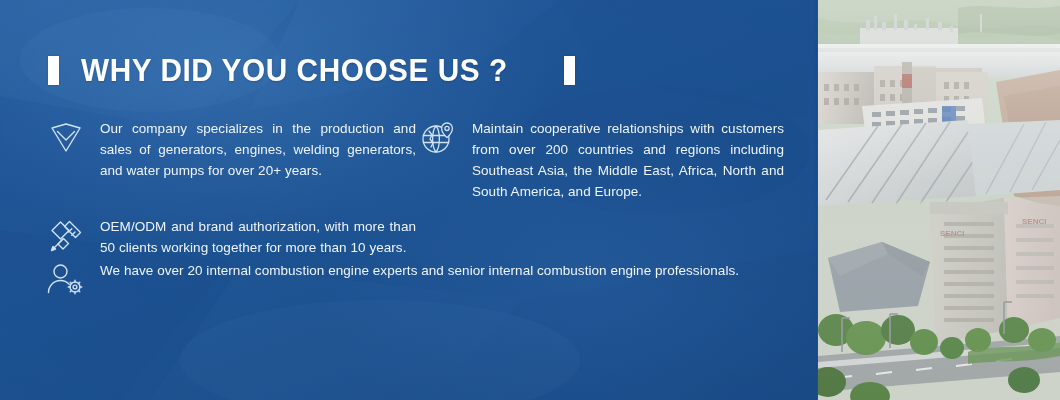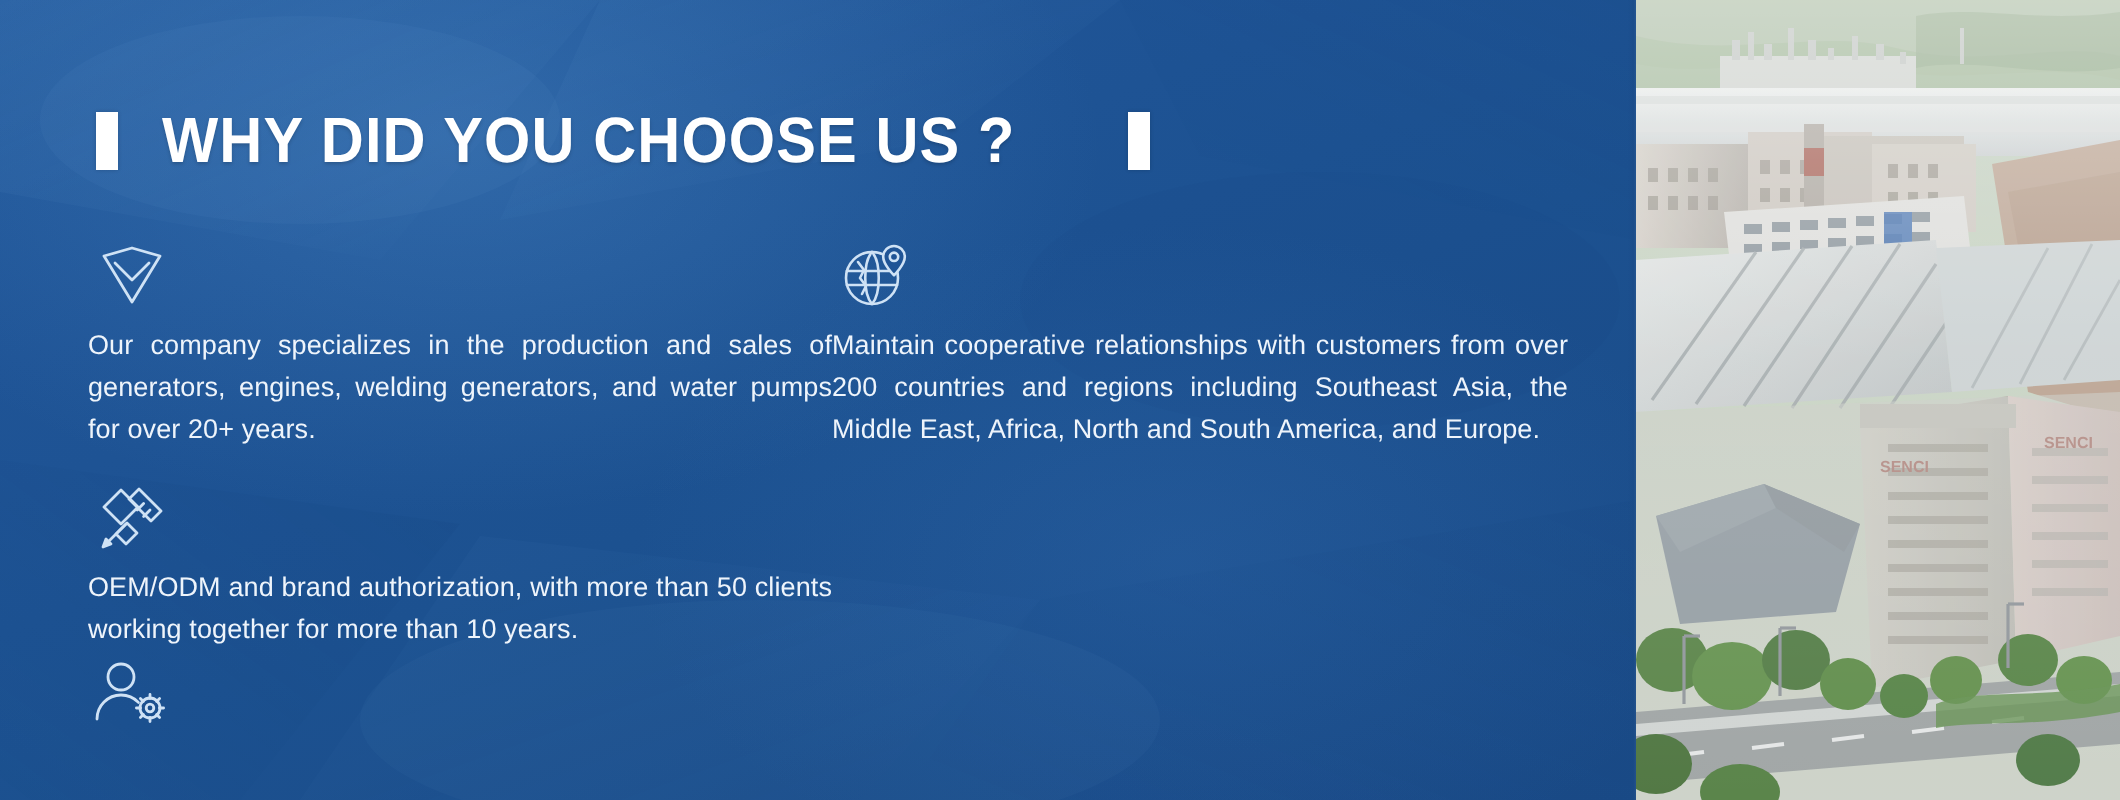--- a/index.html
+++ b/index.html
@@ -41,21 +41,21 @@
     transform:scaleX(.93);
     transform-origin:left center;
     text-shadow:0 1px 2px rgba(0,0,0,.18);
   }
 
   
   .features{
     position:absolute;left:44px;top:116px;width:740px;
   }
   .row{display:flex;}
-  .col{display:flex;align-items:flex-start;flex-direction:column;}
+  .col{display:flex;align-items:flex-start;}
   .col-left{width:372px;flex:0 0 372px;}
   .col-right{width:368px;flex:0 0 368px;}
   .col-full{width:740px;flex:0 0 740px;}
 
   .ico{
     flex:0 0 auto;width:44px;height:44px;margin-right:12px;
     display:flex;align-items:center;justify-content:center;
     color:#cfe2f5;
   }
   .ico svg{display:block;}
@@ -179,20 +179,21 @@
             <svg width="40" height="38" viewBox="0 0 40 38" fill="none" stroke="currentColor" stroke-width="1.4" stroke-linejoin="round" stroke-linecap="round" xmlns="http://www.w3.org/2000/svg">
               <circle cx="14.5" cy="10.5" r="6.5"></circle>
               <path d="M2.5 31.5 c0-6.6 5.4-12 12-12 c3.4 0 6.5 1.4 8.7 3.7"></path>
               <circle cx="29" cy="26" r="5"></circle>
               <circle cx="29" cy="26" r="1.9"></circle>
               <path d="M29 19.2 v2.1 M29 30.7 v2.1 M22.2 26 h2.1 M33.7 26 h2.1
                        M24.2 21.2 l1.5 1.5 M32.3 29.3 l1.5 1.5
                        M33.8 21.2 l-1.5 1.5 M25.7 29.3 l-1.5 1.5"></path>
             </svg>
           </span>
+          <div class="ftext nohy">We have over 20 internal combustion engine experts and senior internal combustion engine professionals.</div>
         </div>
       </div>
 
     </div>
   </div>
 
   <div class="seam"></div>
 
   <div class="photo">
     <svg viewBox="0 0 242 400" preserveAspectRatio="none" xmlns="http://www.w3.org/2000/svg">

